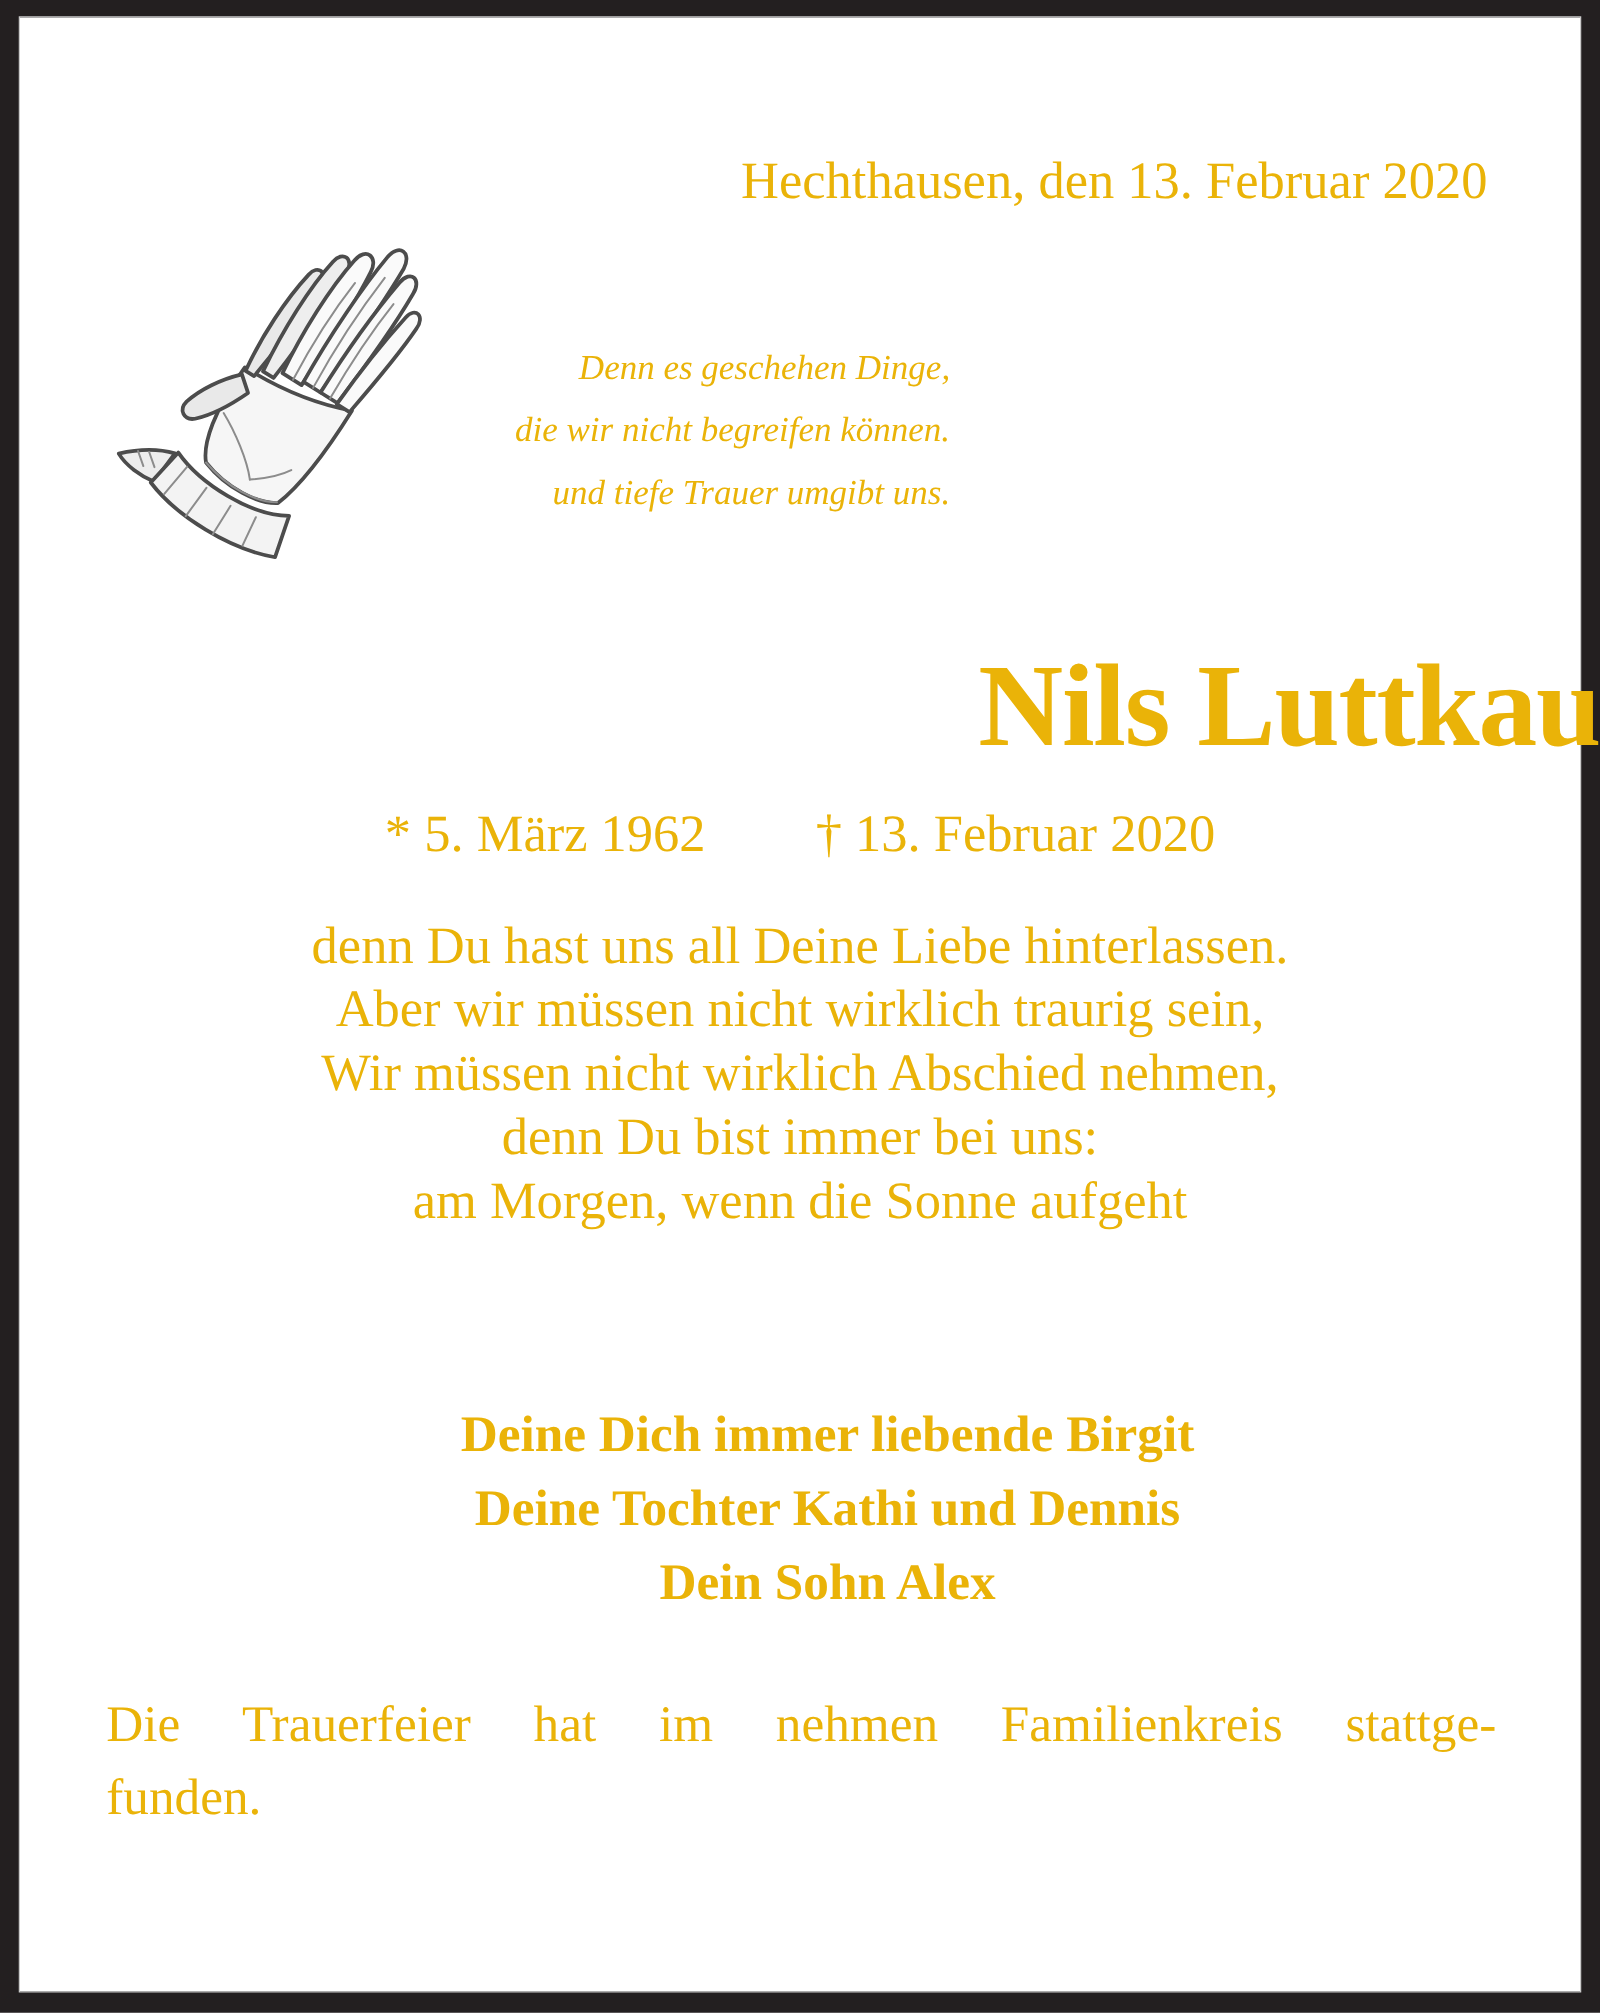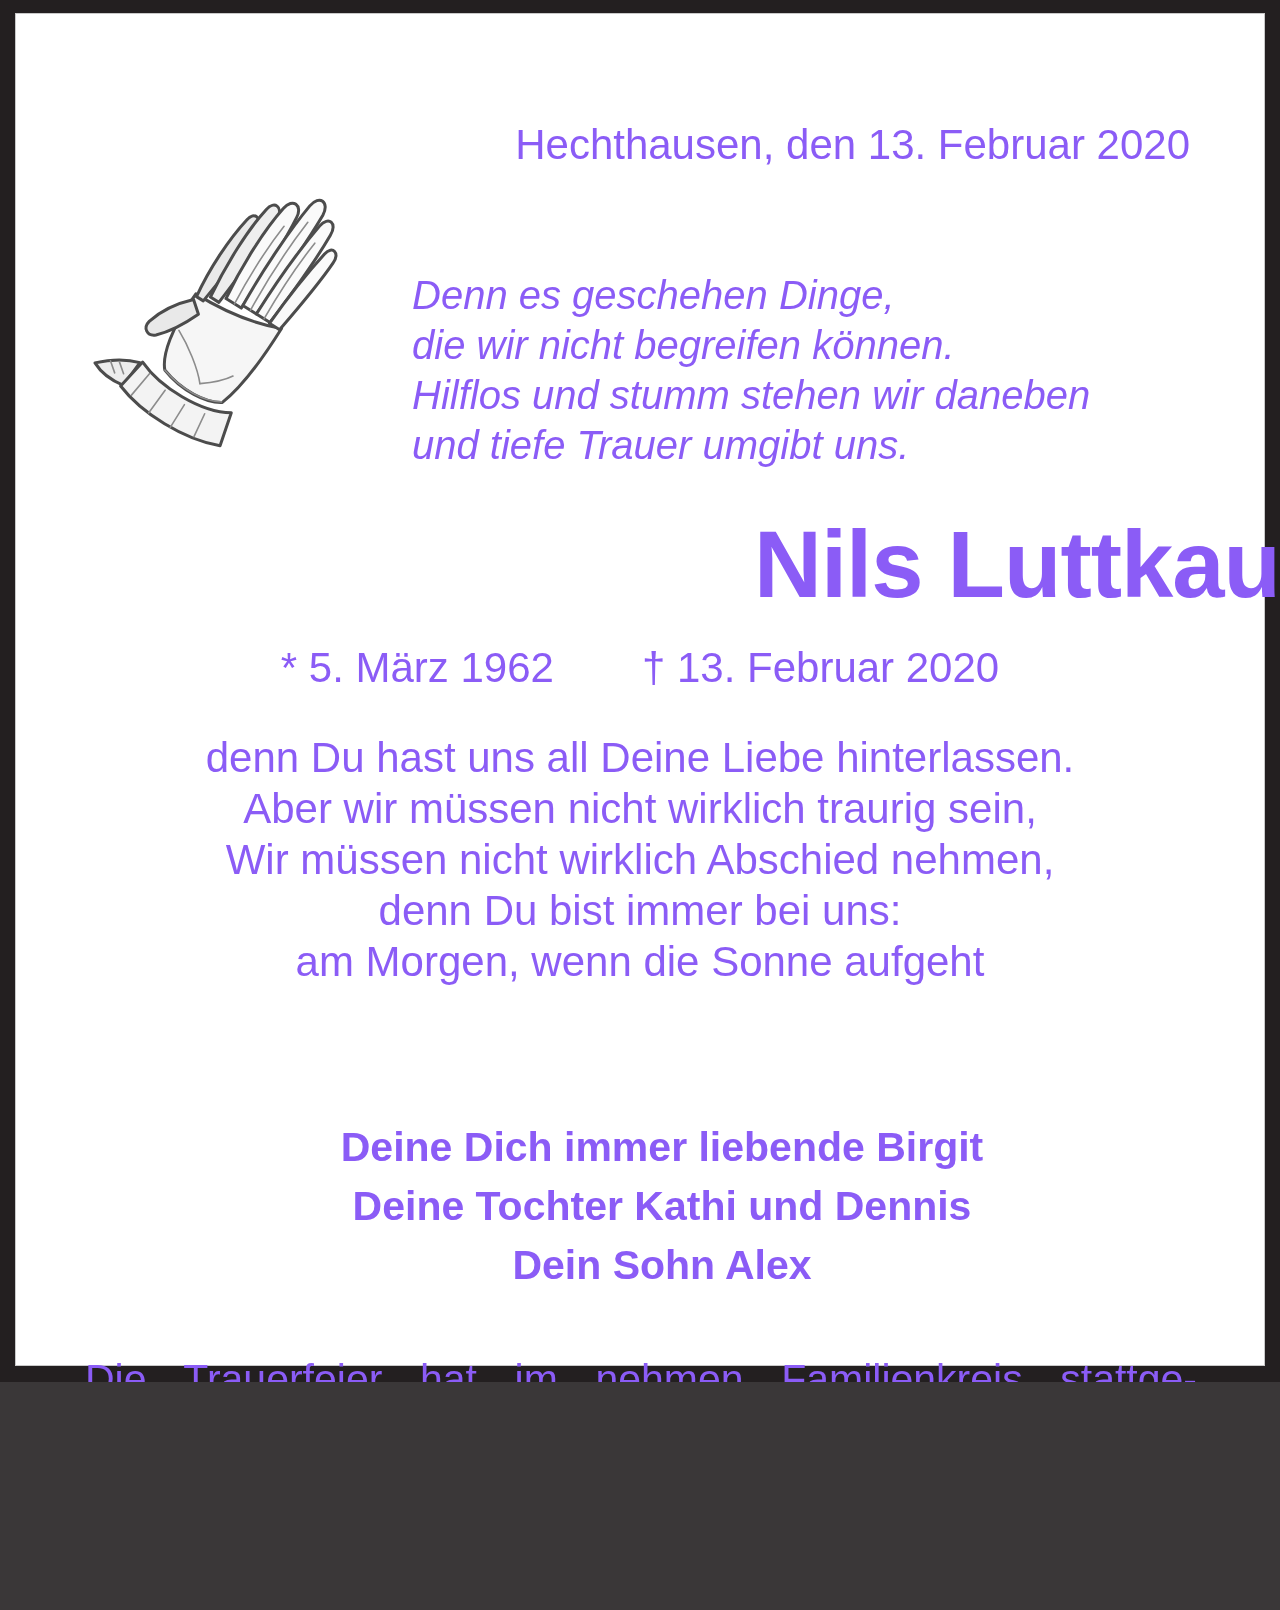--- a/index.html
+++ b/index.html
@@ -1,23 +1,23 @@
 <!DOCTYPE html>
 <html><head>
 <meta charset="utf-8">
 <style>
   html, body { margin: 0; padding: 0; background: #3a3738; }
   .card {
     position: relative;
     width: 1280px;
-    height: 1382px;
+    height: 1610px;
     background: #231f20;
     overflow: hidden;
-    font-family: Liberation Sans, sans-serif;
-    color: #8b5cf6;
+    font-family: Liberation Serif, serif;
+    color: #eab308;
   }
   .paper {
     position: absolute;
     left: 16px; top: 14px; right: 16px; bottom: 17px;
     background: #ffffff;
     outline: 1px solid #c9c9c9;
   }
   .dateline {
     position: absolute;
     top: 121px; right: 90px;
@@ -26,22 +26,23 @@
   }
   .hands {
     position: absolute;
     left: 90px; top: 166px;
     width: 272px; height: 322px;
   }
   .quote {
     position: absolute;
     left: 412px; top: 270px;
     font-style: italic;
-    font-size: 40px;
+    font-size: 28px;
     line-height: 50px;
+    text-align: right;
   }
   .quote-line { white-space: nowrap; }
   .name {
     position: absolute;
     left: 0; top: 518px; width: 100%;
     margin: 0;
     text-align: right;
     font-size: 94px;
     font-weight: bold;
     line-height: 1;
@@ -119,21 +120,20 @@
         <path d="M170 287 L173 312"></path>
         <path d="M62 292 L72 300"></path>
         <path d="M70 288 L80 296"></path>
       </g>
     </svg>
   </div>
 
   <div class="quote">
     <div class="quote-line">Denn es geschehen Dinge,</div>
     <div class="quote-line">die wir nicht begreifen können.</div>
-    <div class="quote-line">Hilflos und stumm stehen wir daneben</div>
     <div class="quote-line">und tiefe Trauer umgibt uns.</div>
   </div>
 
   <h1 class="name">Nils Luttkau</h1>
 
   <div class="dates">
     <span class="birth">* 5. März 1962</span><span>† 13. Februar 2020</span>
   </div>
 
   <div class="poem">

